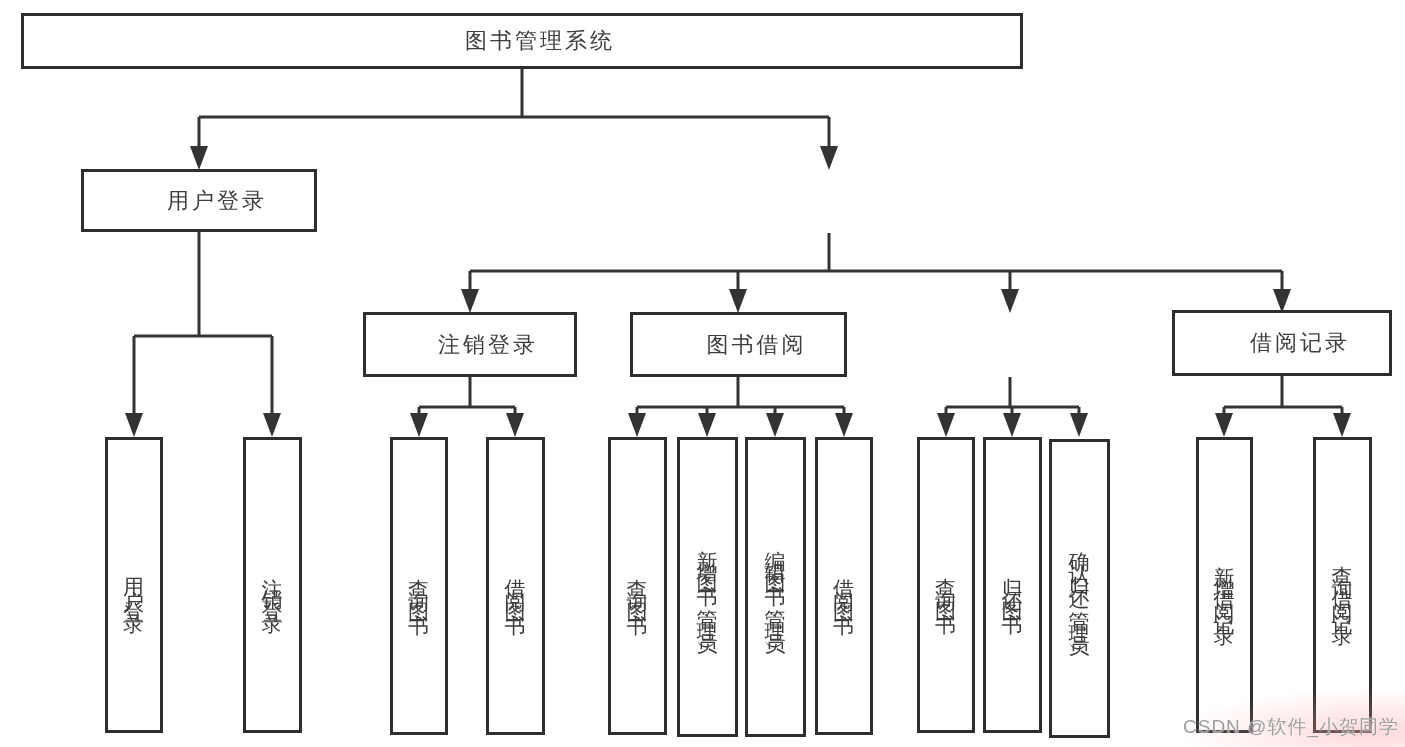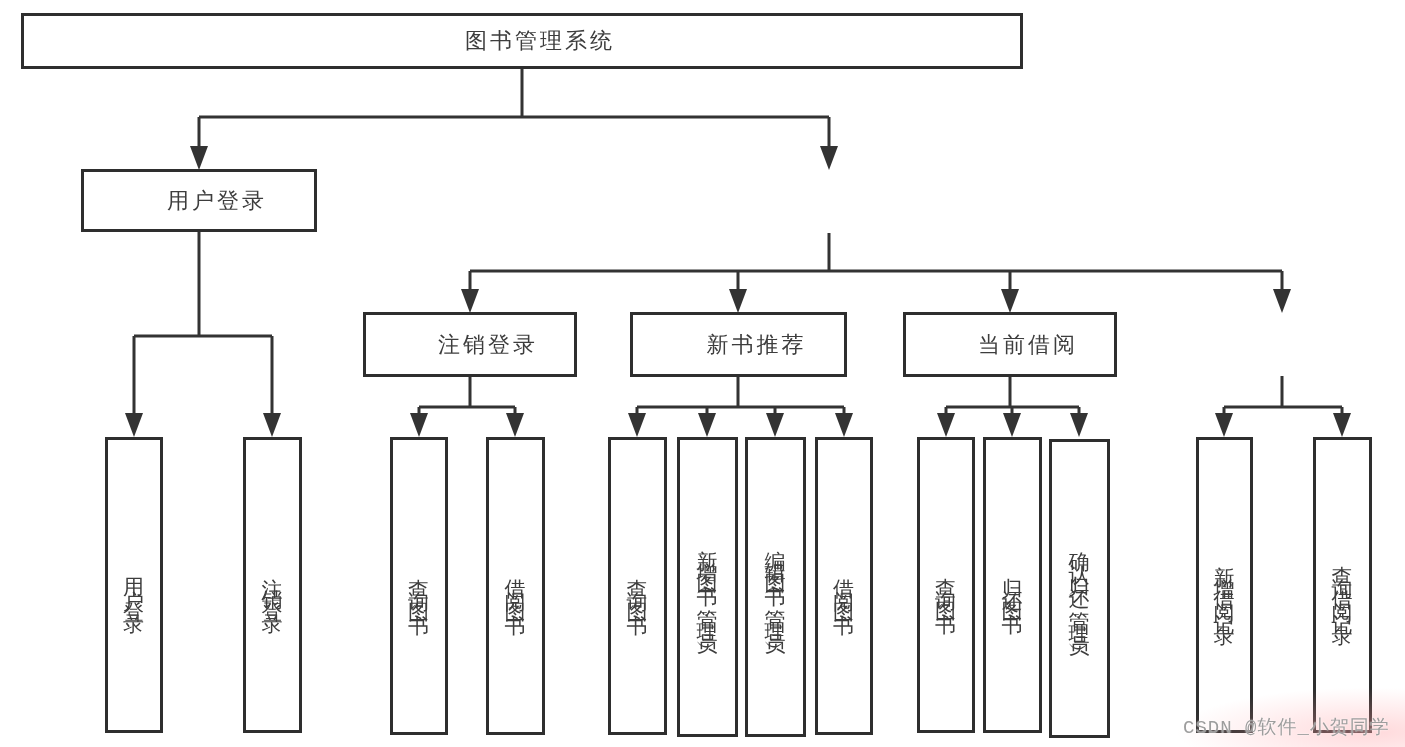--- a/index.html
+++ b/index.html
@@ -43,21 +43,20 @@
   }
   #watermark {
     position: absolute;
     left: 1183px;
     top: 714px;
     font-size: 19px;
     color: #9d9d9d;
     white-space: nowrap;
     letter-spacing: 1px;
     text-shadow: 0 0 2px #ffffff;
-    font-family: Liberation Mono, monospace;
   }
   #corner-tint {
     position: absolute;
     right: 0; bottom: 0;
     width: 230px; height: 60px;
     background: radial-gradient(ellipse at 85% 75%, rgba(255,160,165,0.40), rgba(255,160,165,0.0) 70%);
     pointer-events: none;
   }
 </style>
 </head>
@@ -106,22 +105,22 @@
       <polygon points="1215,413 1233,413 1224,437"></polygon>
       <polygon points="1333,413 1351,413 1342,437"></polygon>
     </g>
   </svg>
 
   <div class="node hbox" style="left:21px;top:13px;width:1002px;height:56px">图书管理系统</div>
 
   <div class="node hbox" style="left:81px;top:169px;width:236px;height:63px">用户登录</div>
 
   <div class="node hbox" style="left:363px;top:312px;width:214px;height:65px">注销登录</div>
-  <div class="node hbox" style="left:630px;top:312px;width:217px;height:65px">新书推荐</div>
-  <div class="node hbox" style="left:903px;top:312px;width:214px;height:65px">当前借阅</div>
+  <div class="node hbox" style="left:630px;top:312px;width:217px;height:65px">图书借阅</div>
+  <div class="node hbox" style="left:1172px;top:310px;width:220px;height:66px">借阅记录</div>
 
   <div class="node vbox" style="left:105px;top:437px;width:58px;height:296px">用户登录</div>
   <div class="node vbox" style="left:243px;top:437px;width:59px;height:296px">注销登录</div>
 
   <div class="node vbox" style="left:390px;top:437px;width:58px;height:298px">查询图书</div>
   <div class="node vbox" style="left:486px;top:437px;width:59px;height:298px">借阅图书</div>
 
   <div class="node vbox" style="left:608px;top:437px;width:59px;height:298px">查询图书</div>
   <div class="node vbox" style="left:677px;top:437px;width:61px;height:300px">新增图书（管理员）</div>
   <div class="node vbox" style="left:745px;top:437px;width:61px;height:300px">编辑图书（管理员）</div>

